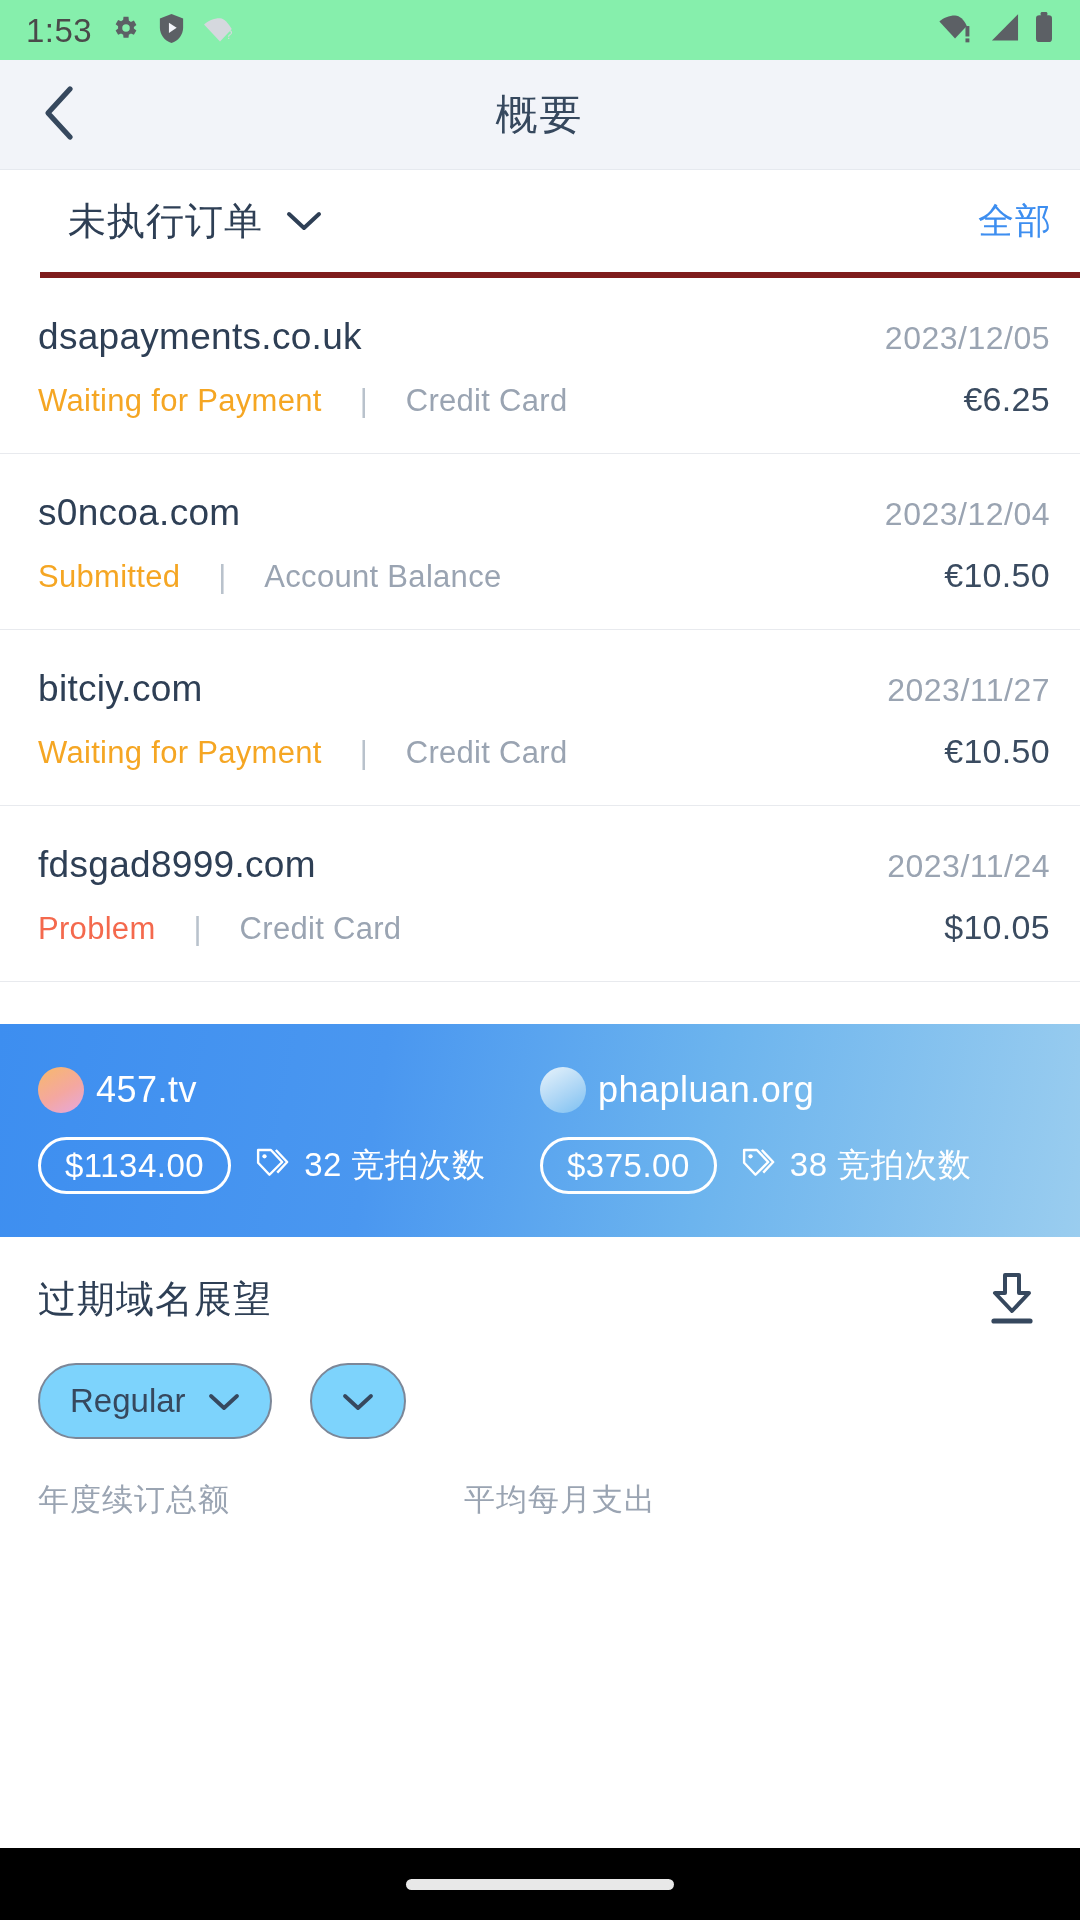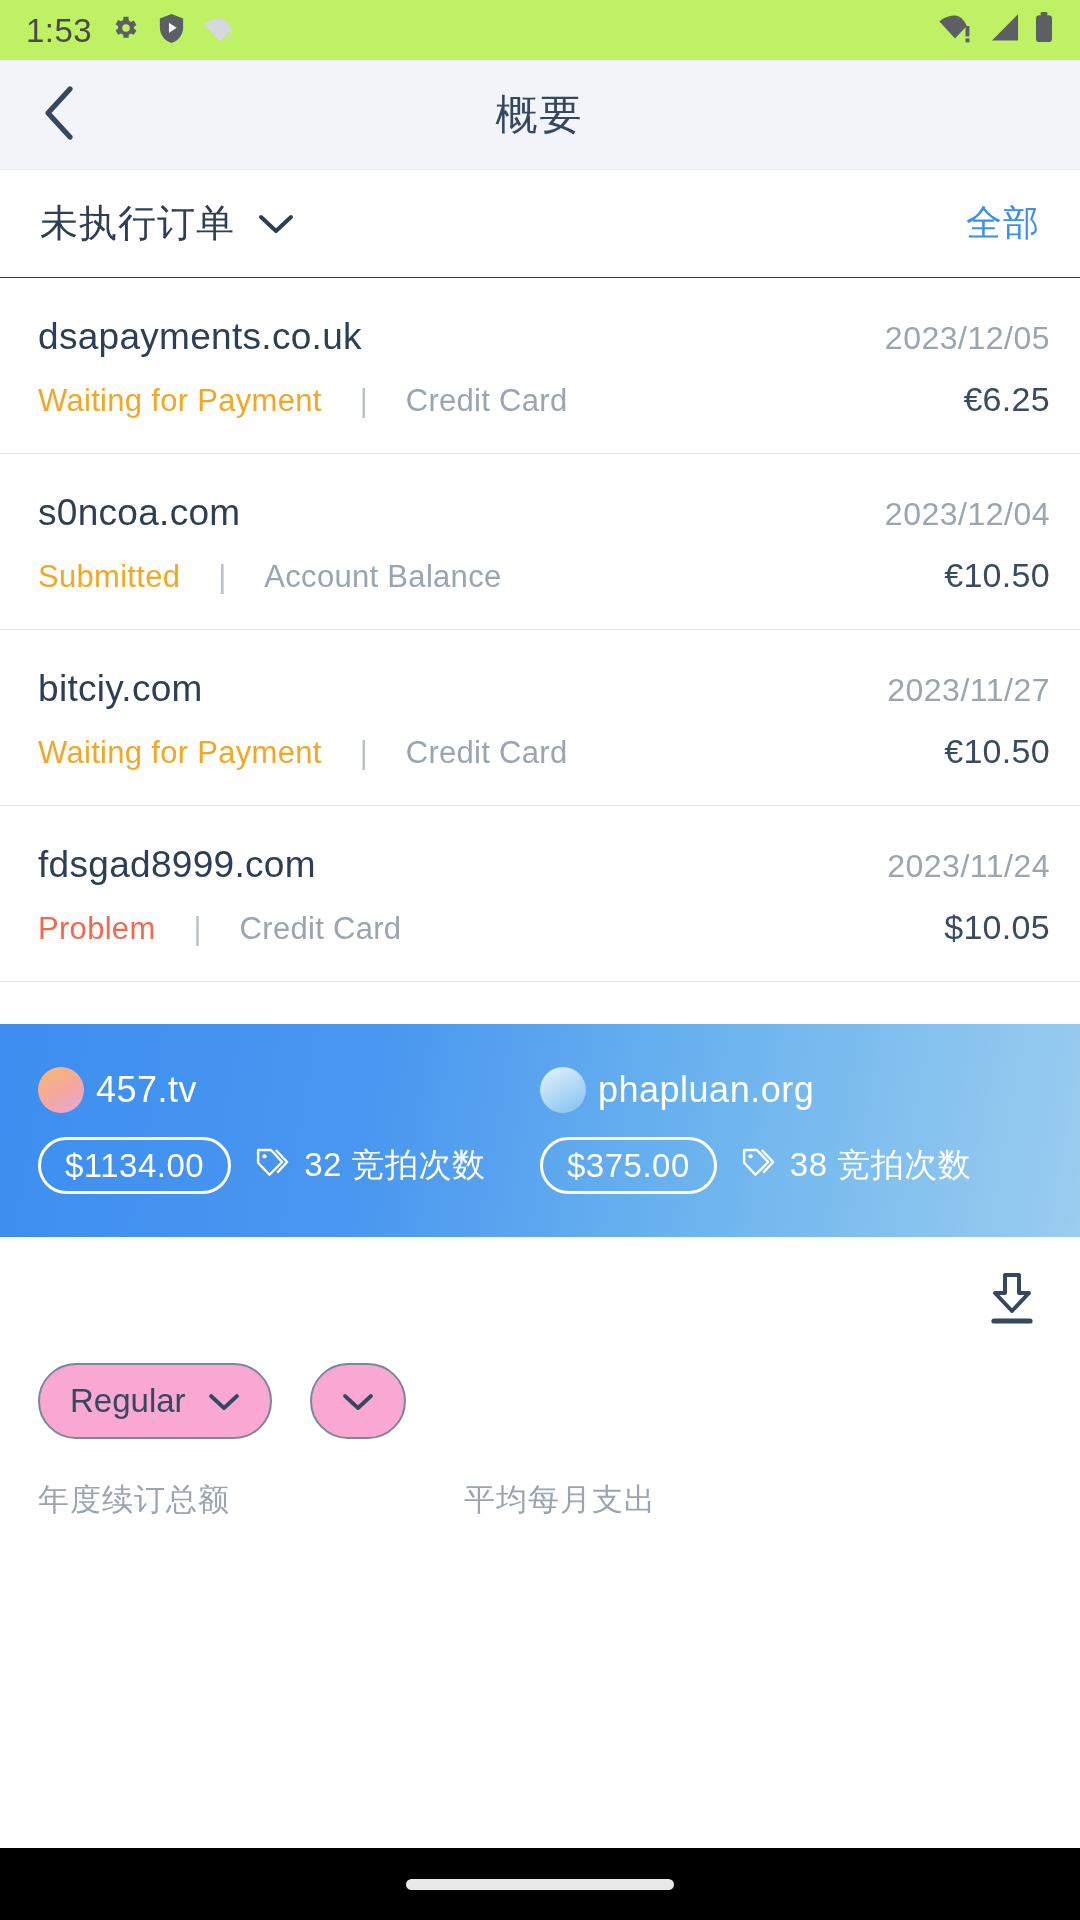--- a/index.html
+++ b/index.html
@@ -7,21 +7,21 @@
   body {
     font-family:"Liberation Sans", sans-serif;
     background:#ffffff;
     color:#36485e;
     overflow:hidden;
   }
   .screen { width:1080px; height:1920px; position:relative; display:flex; flex-direction:column; }
 
   
   .statusbar {
-    height:60px; background:#bef264; flex:0 0 60px;
+    height:60px; background:#86efac; flex:0 0 60px;
     display:flex; align-items:center; padding:0 26px;
   }
   .sb-left { display:flex; align-items:center; gap:18px; }
   .sb-time { font-size:33px; color:#4a4a4a; letter-spacing:0.5px; line-height:1; }
   .sb-right { margin-left:auto; display:flex; align-items:center; gap:13px; }
   .ico { display:block; }
 
   
   .appbar {
     height:110px; flex:0 0 110px; background:#f2f4f9;
@@ -30,22 +30,23 @@
   }
   .backbtn { width:120px; height:110px; display:flex; align-items:center; justify-content:center; }
   .appbar-title {
     position:absolute; left:0; right:1px; text-align:center;
     font-size:42px; color:#36485e; font-weight:400; letter-spacing:2px;
   }
 
   
   .sec-head {
     height:108px; flex:0 0 108px; background:#fff;
-    display:flex; align-items:center; padding:0 40px;
-    border-bottom:1px solid #7f1d1d;
+    display:flex; align-items:center; padding:0 28px;
+    border-bottom:6px solid #7f1d1d;
+    margin-left:40px;
   }
   .sec-title { font-size:38px; color:#2e3f55; font-weight:400; letter-spacing:1px; }
   .sec-caret { margin-left:22px; display:flex; align-items:center; }
   .sec-all { margin-left:auto; font-size:36px; color:#3d8ef0; letter-spacing:1px; }
 
   
   .orders { background:#fff; }
   .order {
     padding:38px 30px 34px 38px;
     border-bottom:1px solid #e8eaee;
@@ -86,21 +87,21 @@
   
   .forecast { background:#fff; padding:0 38px; flex:1; }
   .fc-head { display:flex; align-items:center; height:124px; }
   .fc-title { font-size:38px; color:#2e3f55; letter-spacing:1px; }
   .fc-dl { margin-left:auto; width:60px; height:60px; display:flex; align-items:center; justify-content:center; }
   .fc-selects { display:flex; gap:38px; margin-top:2px; }
   .pill {
     border:2px solid #7c8798; border-radius:44px;
     height:76px; padding:0 30px;
     display:flex; align-items:center; gap:22px;
-    font-size:33px; color:#36485e; background:#f9a8d4; white-space:nowrap;
+    font-size:33px; color:#36485e; background:#7dd3fc; white-space:nowrap;
   }
   .fc-labels { display:flex; margin-top:40px; }
   .fc-lbl { font-size:31px; color:#9aa4b2; letter-spacing:1px; }
   .fc-lbl.first { width:426px; }
 
   
   .navbar {
     height:72px; flex:0 0 72px; background:#000;
     display:flex; align-items:center; justify-content:center;
   }
@@ -270,20 +271,21 @@
               </svg>
           </span>
           <span>38 竞拍次数</span>
         </span>
       </div>
     </div>
   </div>
 
   <div class="forecast">
     <div class="fc-head">
+      <span class="fc-title">过期域名展望</span>
       <span class="fc-dl">
         <svg width="54" height="56" viewBox="0 0 27 28">
           <path d="M10 2h7v9h5l-8.5 9L5 11h5z" stroke="#36485e" stroke-width="2" fill="none" stroke-linejoin="round"></path>
           <path d="M4.5 25h18" stroke="#36485e" stroke-width="2.6" stroke-linecap="round"></path>
         </svg>
       </span>
     </div>
     <div class="fc-selects">
       <div class="pill">
         <span>Regular</span>

